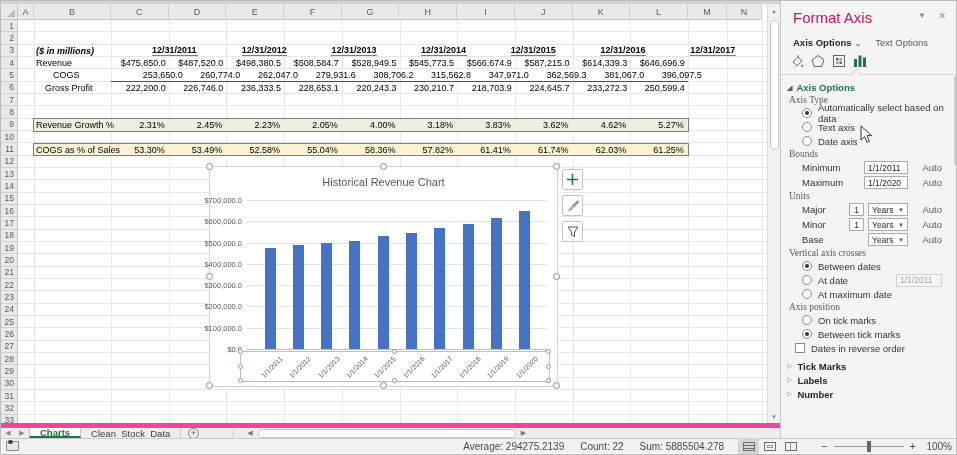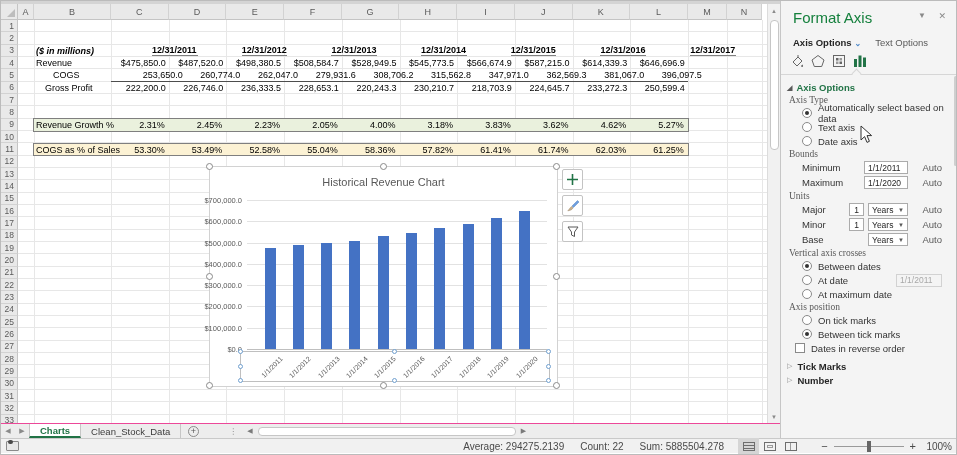--- a/index.html
+++ b/index.html
@@ -46,21 +46,21 @@
           transform:translateX(-100%) rotate(-45deg); transform-origin:100% 0; }
   .axis-selbox { position:absolute; left:30px; top:184px; width:310px; height:31px; border:1px solid #bfbfbf; }
   .selhandle { position:absolute; width:5px; height:5px; background:#fff; border:1px solid #70a0d0; border-radius:50%; }
   .handle { position:absolute; width:7px; height:7px; border-radius:50%; background:#fff; border:1px solid #8a8a8a; }
   .chart-btns { position:absolute; left:561px; top:168px; width:21px; }
   .cbtn { width:21px; height:21px; background:#fff; border:1px solid #c3c3c3; margin-bottom:5px;
           display:flex; align-items:center; justify-content:center; border-radius:2px; }
 
   
   .tabstrip { position:absolute; left:0; top:422px; width:780px; height:15px; background:#ededed;
-              border-top:1px solid #ec4899; display:flex; align-items:stretch; font-size:9.5px; }
+              border-top:5px solid #ec4899; display:flex; align-items:stretch; font-size:9.5px; }
   .tab-arrow { width:14px; display:flex; align-items:center; justify-content:center; color:#8a8a8a; font-size:7px; }
   .sheet-tab { padding:0 10px; display:flex; align-items:center; border-right:1px solid #c6c6c6; color:#3c3c3c; }
   .sheet-tab.active { background:#fff; color:#217346; font-weight:bold; border-bottom:2px solid #217346; border-left:1px solid #c6c6c6; }
   .new-sheet { width:24px; display:flex; align-items:center; justify-content:center; }
   .new-sheet span { width:11px; height:11px; border:1px solid #8a8a8a; border-radius:50%; color:#595959;
                     font-size:9px; line-height:9px; text-align:center; }
   .hscroll { flex:1; display:flex; align-items:center; margin-left:24px; }
   .hsplit { color:#8a8a8a; font-size:8px; letter-spacing:1px; margin-right:4px; }
   .hthumb { height:9px; background:#fff; border:1px solid #c6c6c6; border-radius:4px; width:258px; }
   .harrow { color:#7a7a7a; font-size:7px; padding:0 5px; }
@@ -81,21 +81,21 @@
   .zoomctl { display:flex; align-items:center; margin-left:14px; }
   .zminus,.zplus { color:#4a4a4a; font-size:11px; padding:0 6px; }
   .ztrack { width:70px; height:1px; background:#9a9a9a; position:relative; }
   .zthumb { position:absolute; left:33px; top:-5px; width:4px; height:11px; background:#666; }
   .zlabel { width:36px; text-align:right; padding-right:6px; }
 
   
   .panel { position:absolute; left:779px; top:0; width:178px; height:437px; background:#f4f4f4;
            border-left:1px solid #c6c6c6; font-size:9.5px; color:#3c3c3c; }
   .panel-head { position:relative; padding:8px 0 0 12px; height:28px; }
-  .panel-title { font-size:15px; font-weight:300; color:#15803d; }
+  .panel-title { font-size:15px; font-weight:300; color:#be185d; }
   .panel-menu { position:absolute; right:32px; top:10px; color:#8a8a8a; font-size:8px; }
   .panel-close { position:absolute; right:12px; top:10px; color:#8a8a8a; font-size:9px; }
   .panel-tabs { margin:6px 0 0 12px; height:14px; display:flex; gap:14px; align-items:center; }
   .ptab b { color:#262626; font-size:9.5px; }
   .ptab .chev { color:#4a86c8; font-weight:bold; margin-left:3px; font-size:8px; }
   .ptab.plain { color:#595959; }
   .panel-icons { margin:4px 0 0 8px; height:17px; display:flex; gap:5px; }
   .picon { width:16px; height:16px; display:flex; align-items:center; justify-content:center; }
   .panel-divider { position:relative; margin-top:4px; height:1px; background:#d6d6d6; }
   .notch { position:absolute; left:72px; top:-4px; width:7px; height:7px; background:#f4f4f4;
@@ -585,20 +585,24 @@
           <span class="cb"></span>
           <span>Dates in reverse order</span>
         </div>
 
       <div class="p-collapsed" style="margin-top:4px;">
           <span class="tri">▷</span>
           <span>Tick Marks</span>
         </div>
       <div class="p-collapsed">
           <span class="tri">▷</span>
+          <span>Labels</span>
+        </div>
+      <div class="p-collapsed">
+          <span class="tri">▷</span>
           <span>Number</span>
         </div>
     </div>
     <div class="pb-scroll"></div>
   </div>
 
   <svg class="cursor" width="14" height="20" viewBox="0 0 14 20">
     <path d="M1 1 L1 15 L4.6 11.6 L7 17.4 L9.4 16.3 L7 10.6 L11.6 10.6 Z" fill="#fff" stroke="#333" stroke-width="1"></path>
   </svg>
 </div>

